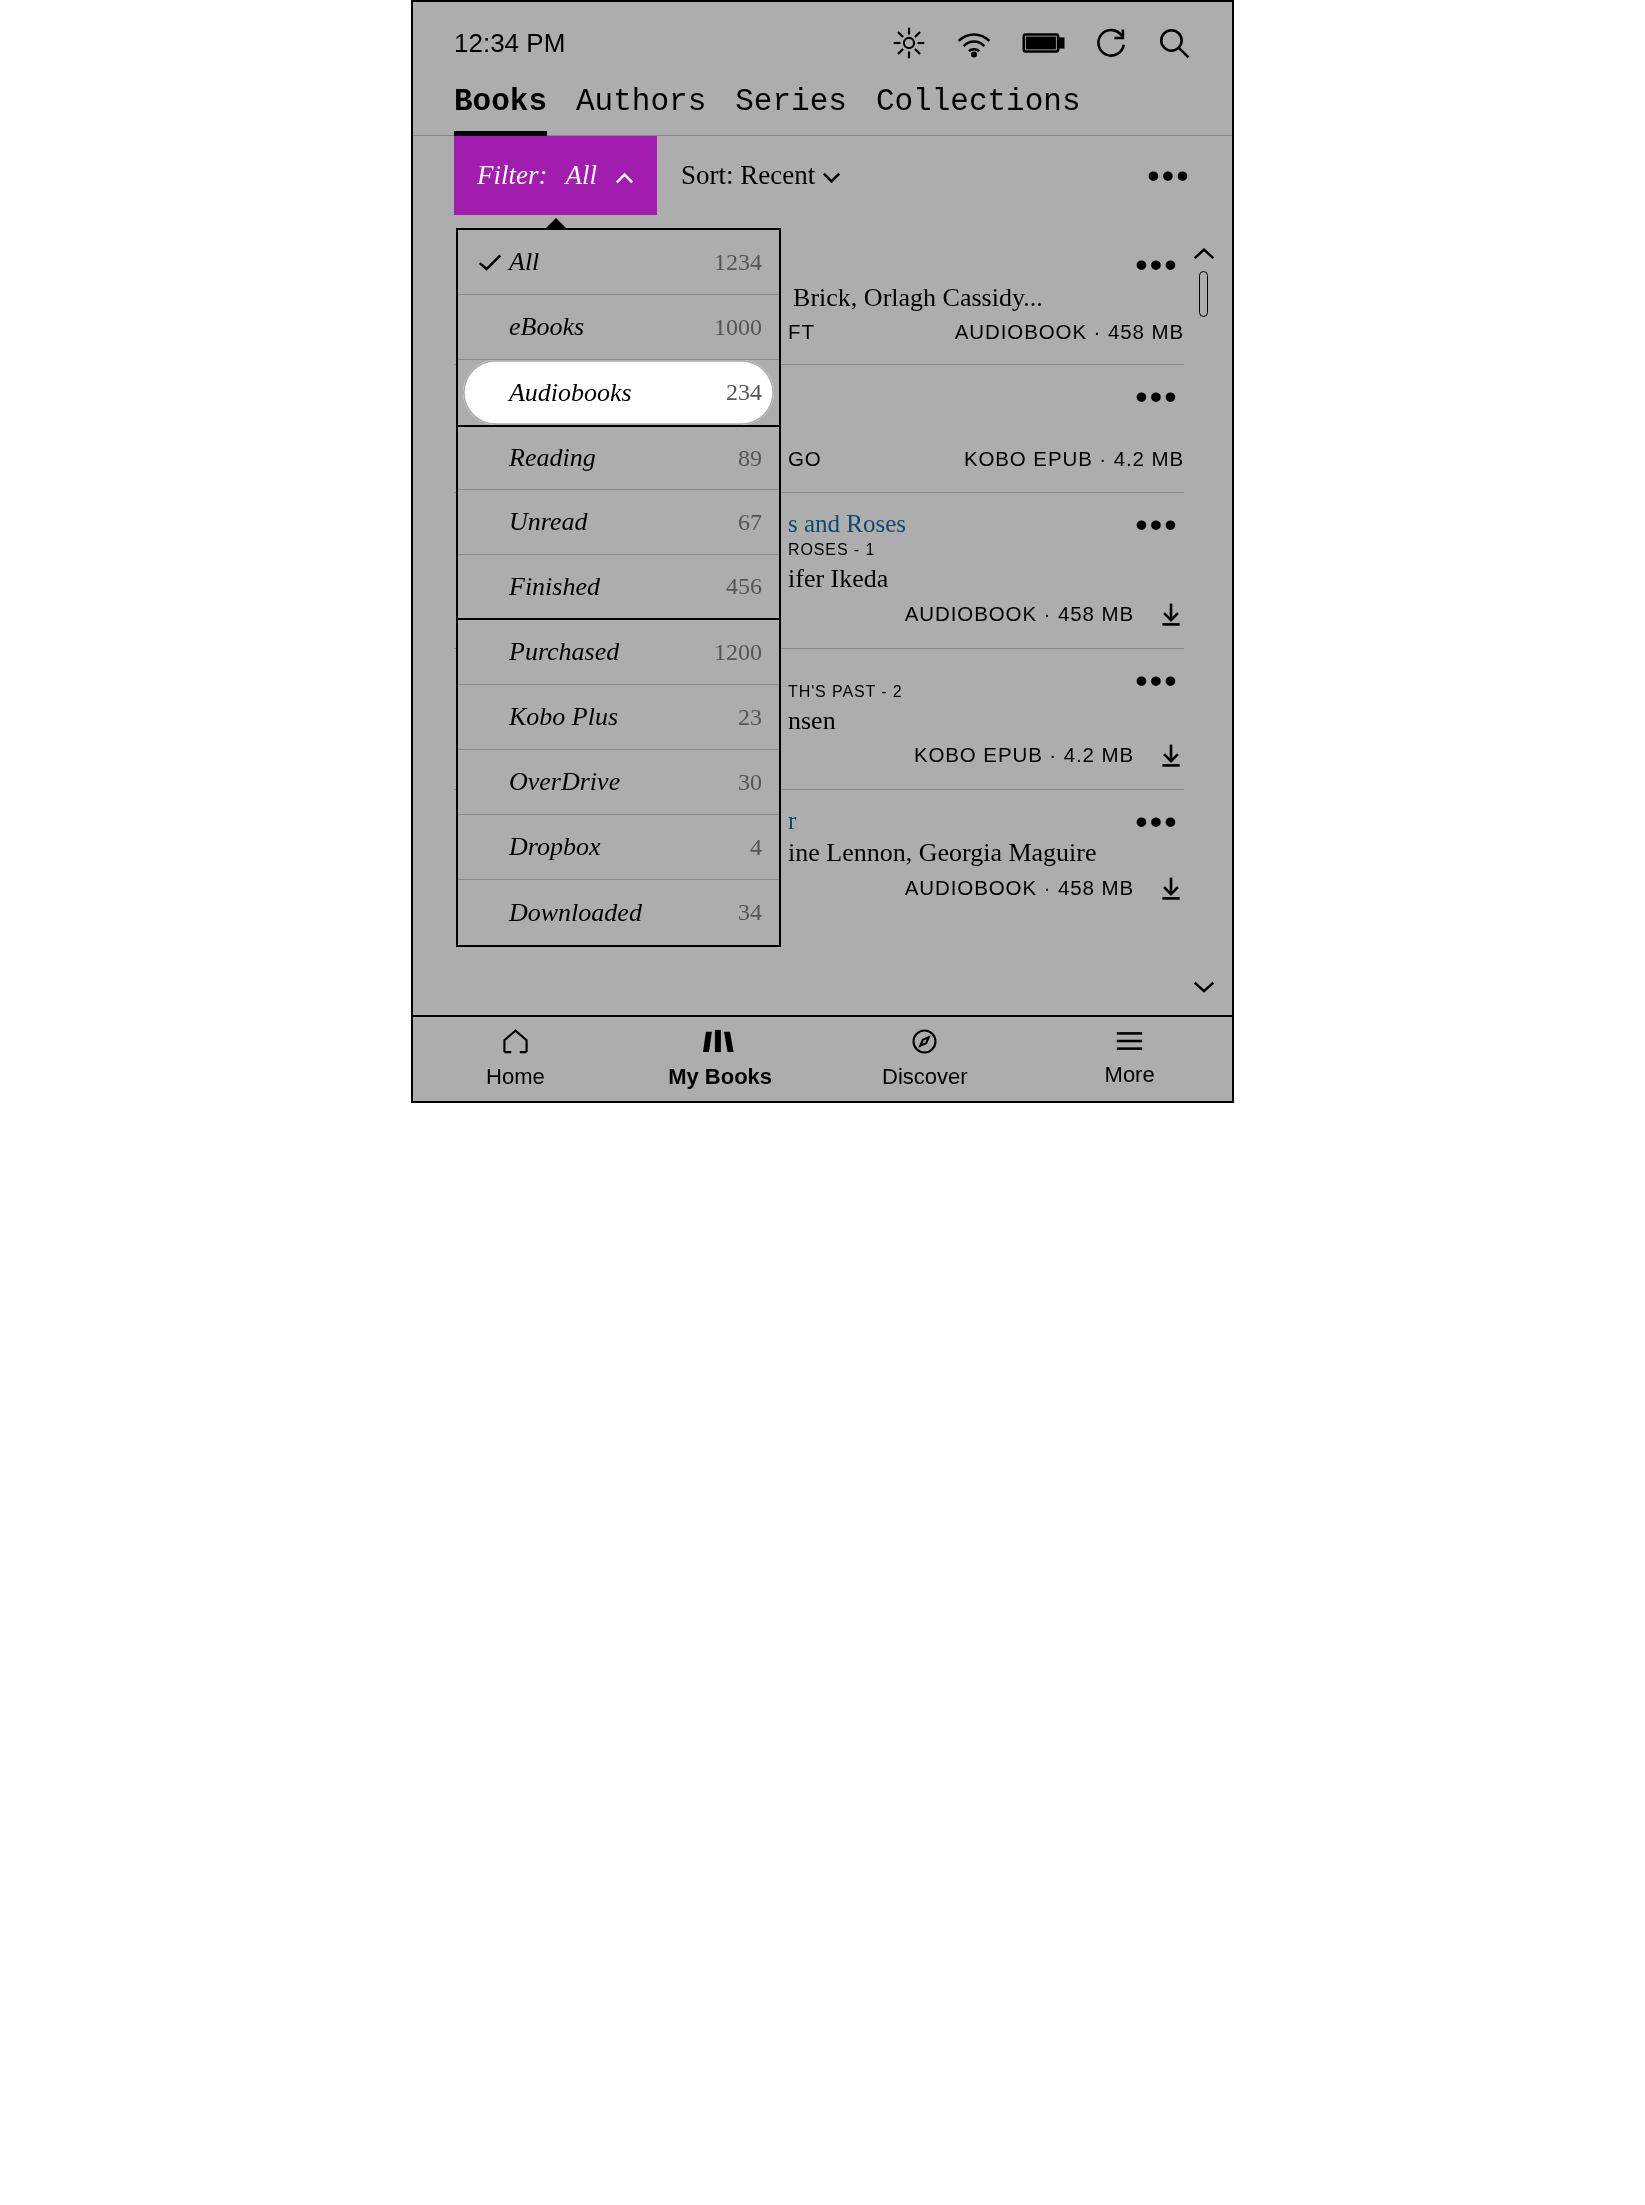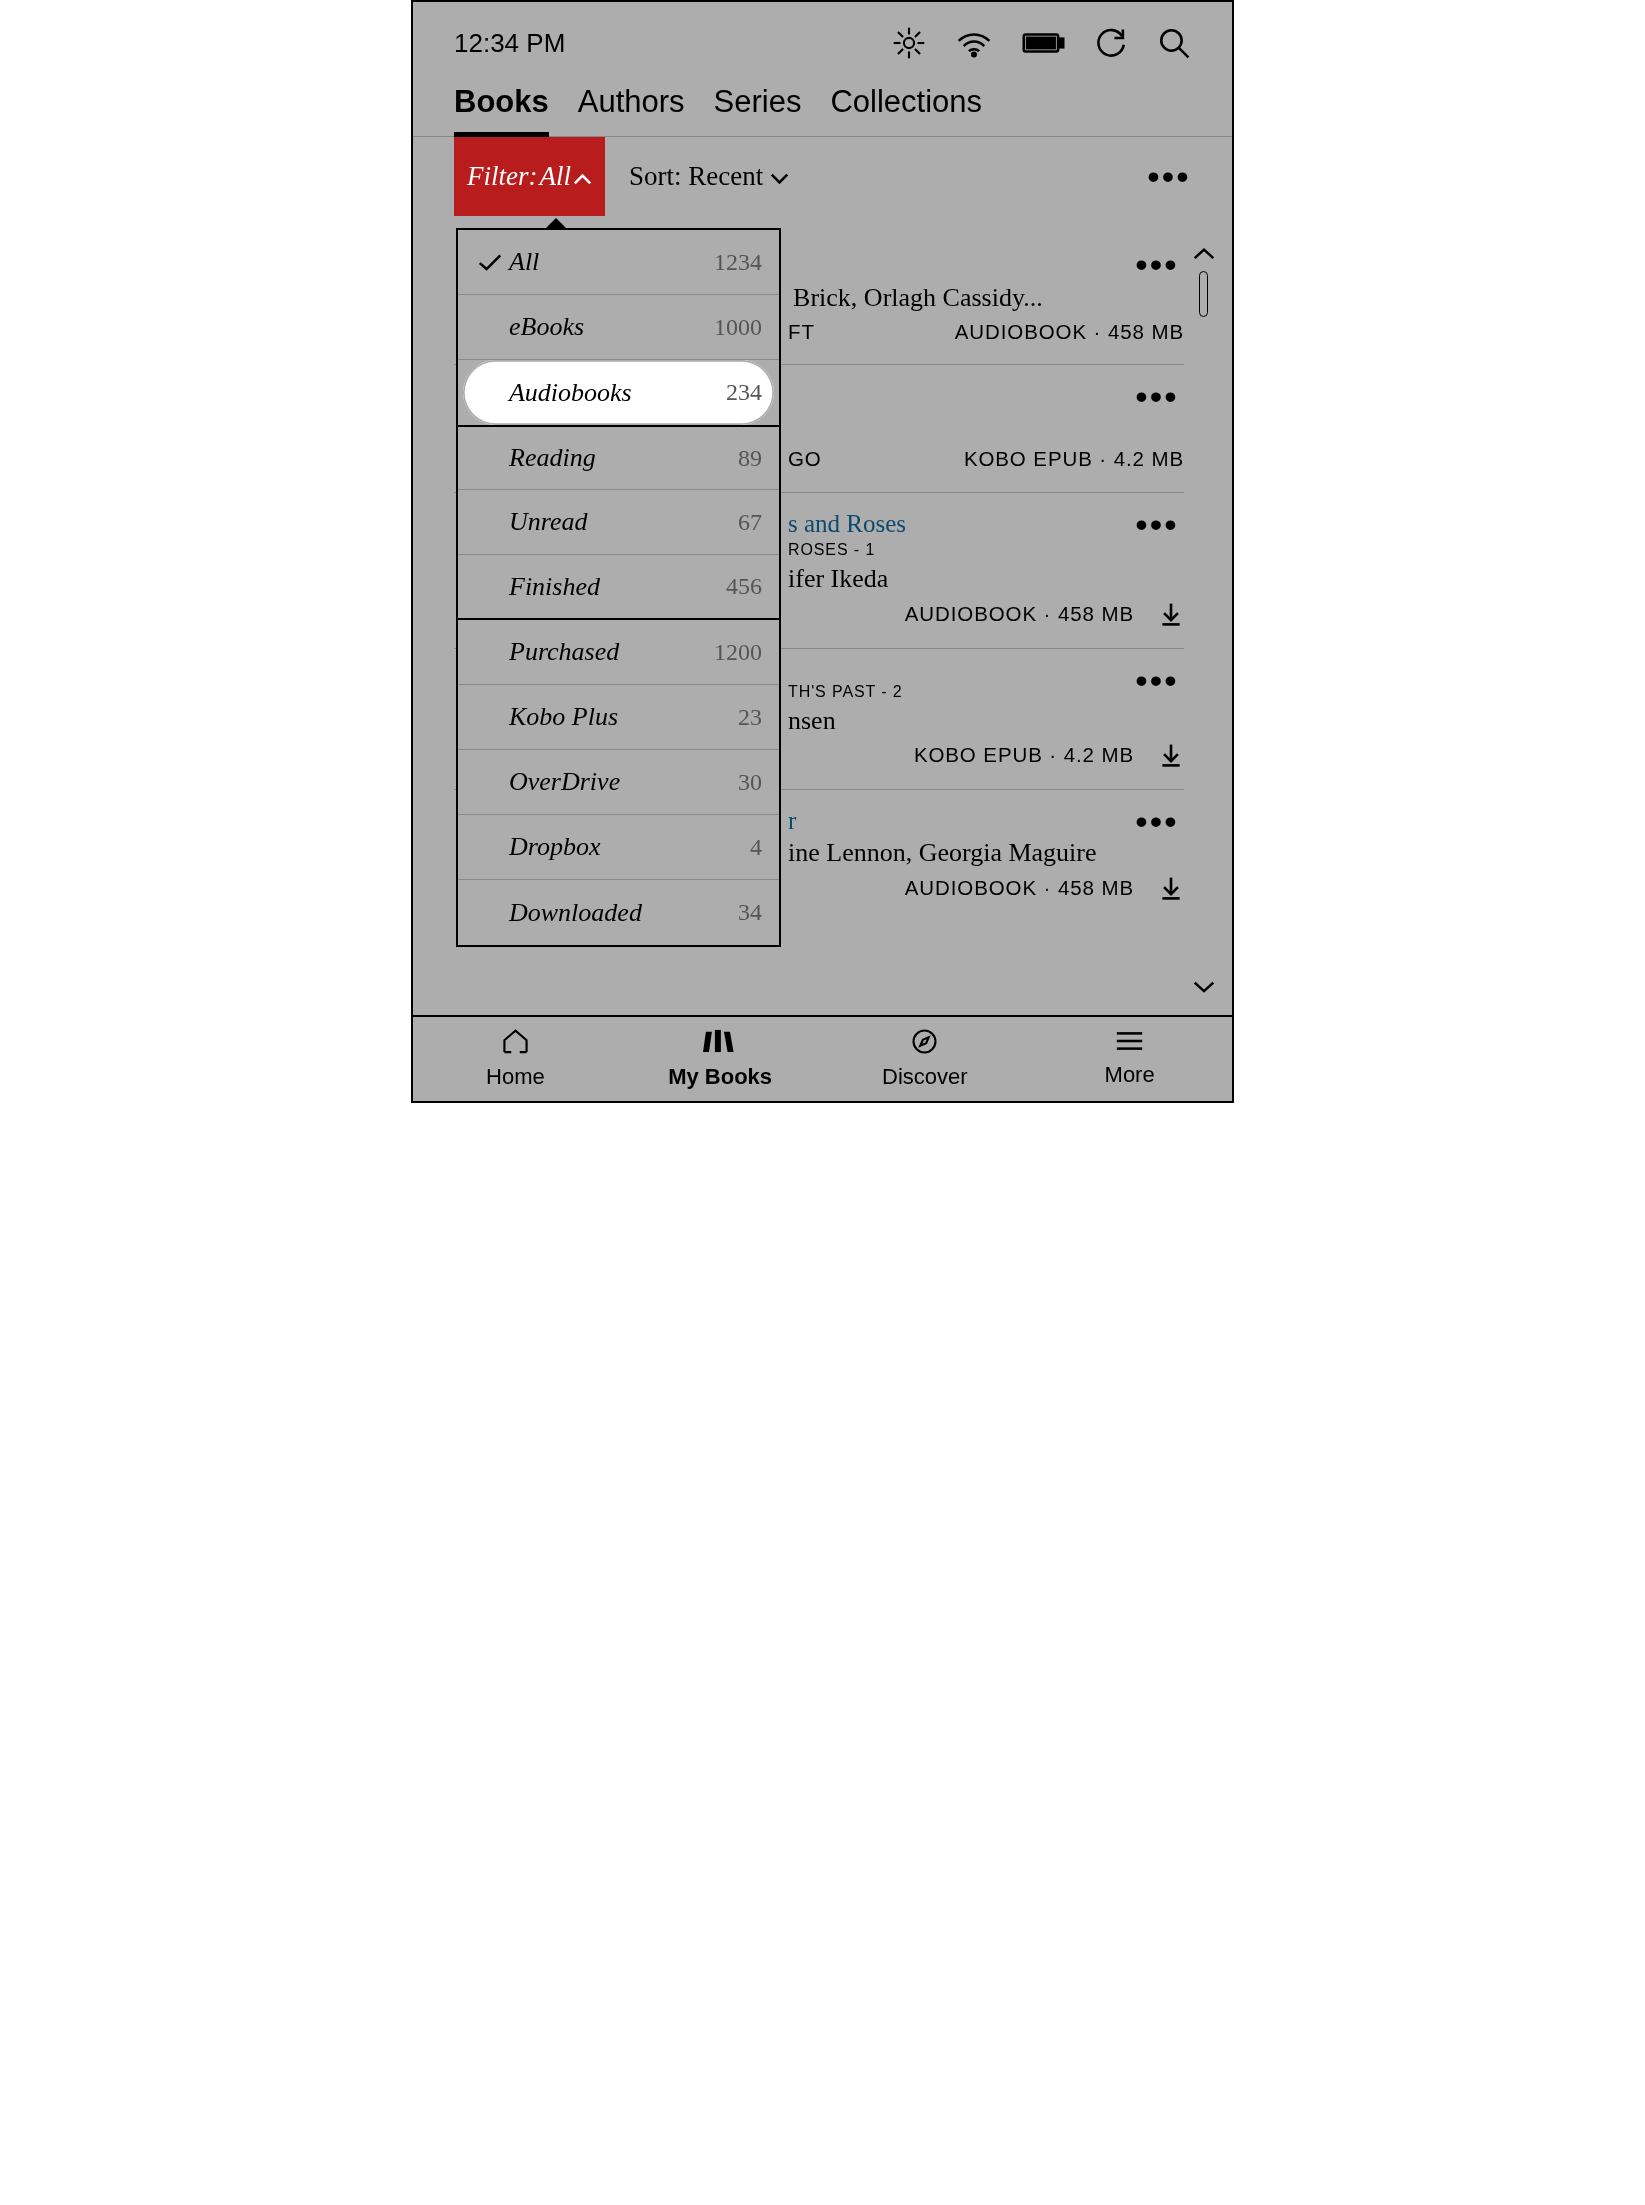--- a/index.html
+++ b/index.html
@@ -39,48 +39,48 @@
   .status-icons svg { display: block; }
 
   
   .tabs {
     display: flex;
     gap: 29px;
     padding: 8.6px 41px 0 41px;
     border-bottom: 1.7px solid #888;
   }
   .tab {
-    font-family: Liberation Sans, sans-serif;
+    font-family: Liberation Mono, monospace;
     font-size: 31px;
     color: #000;
     padding-bottom: 12px;
   }
   .tab.active {
     font-weight: 800;
     border-bottom: 6px solid #000;
     margin-bottom: -1.7px;
   }
 
   
   .toolbar {
     display: flex;
     align-items: center;
     padding: 0 41px;
     height: 79px;
   }
   .filter-btn {
-    background: #b91c1c;
+    background: #a21caf;
     color: #fff;
     height: 79px;
     display: flex;
     align-items: center;
-    padding: 0 13px;
+    padding: 0 23px;
     font-style: italic;
     font-size: 27px;
-    gap: 2px;
+    gap: 18px;
   }
   .sort-btn {
     font-size: 27px;
     color: #000;
     margin-left: 24px;
     display: flex;
     align-items: center;
     gap: 6.8px;
   }
   .toolbar-spacer { flex: 1; }

